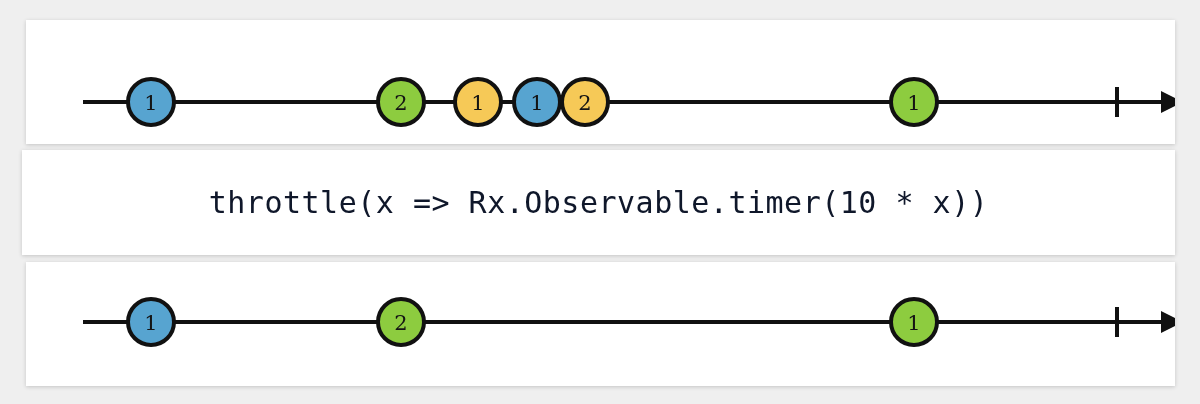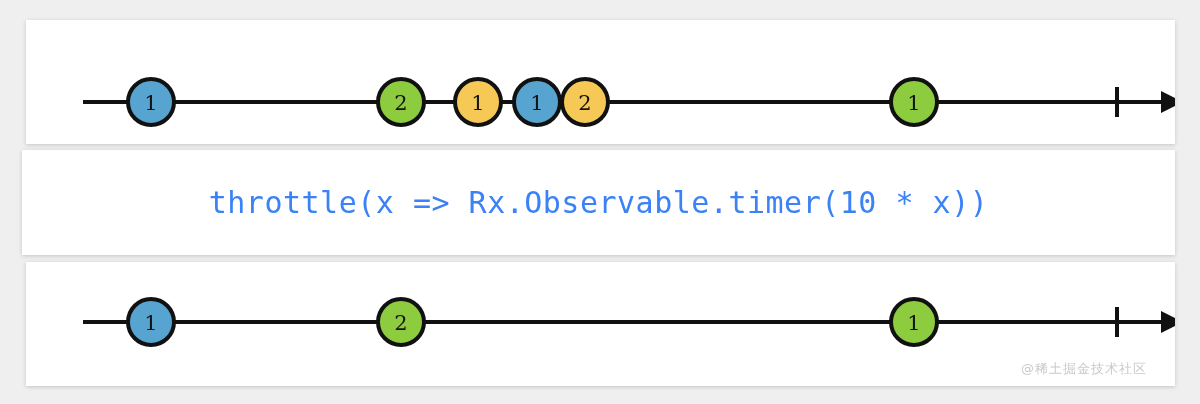--- a/index.html
+++ b/index.html
@@ -71,21 +71,21 @@
     left: 0;
     top: 0;
     width: 1153px;
     height: 105px;
     display: flex;
     align-items: center;
     justify-content: center;
     font-family: "DejaVu Sans Mono", "Liberation Mono", monospace;
     font-size: 30px;
     letter-spacing: 0.5px;
-    color: #3b82f6;
+    color: #0f172a;
     white-space: pre;
   }
 
   
   .watermark {
     position: absolute;
     right: 28px;
     bottom: 8px;
     font-family: "DejaVu Sans", sans-serif;
     font-size: 13px;
@@ -150,16 +150,15 @@
           <g>
             <circle cx="375" cy="60" r="23" fill="#8dcc3f" stroke="#111111" stroke-width="4"></circle>
             <text x="375" y="61" class="marble-label">2</text>
           </g>
           <g>
             <circle cx="888" cy="60" r="23" fill="#8dcc3f" stroke="#111111" stroke-width="4"></circle>
             <text x="888" y="61" class="marble-label">1</text>
           </g>
         </g>
     </svg>
-    <div class="watermark">@稀土掘金技术社区</div>
   </div>
 
 </div>
 
 </body></html>

